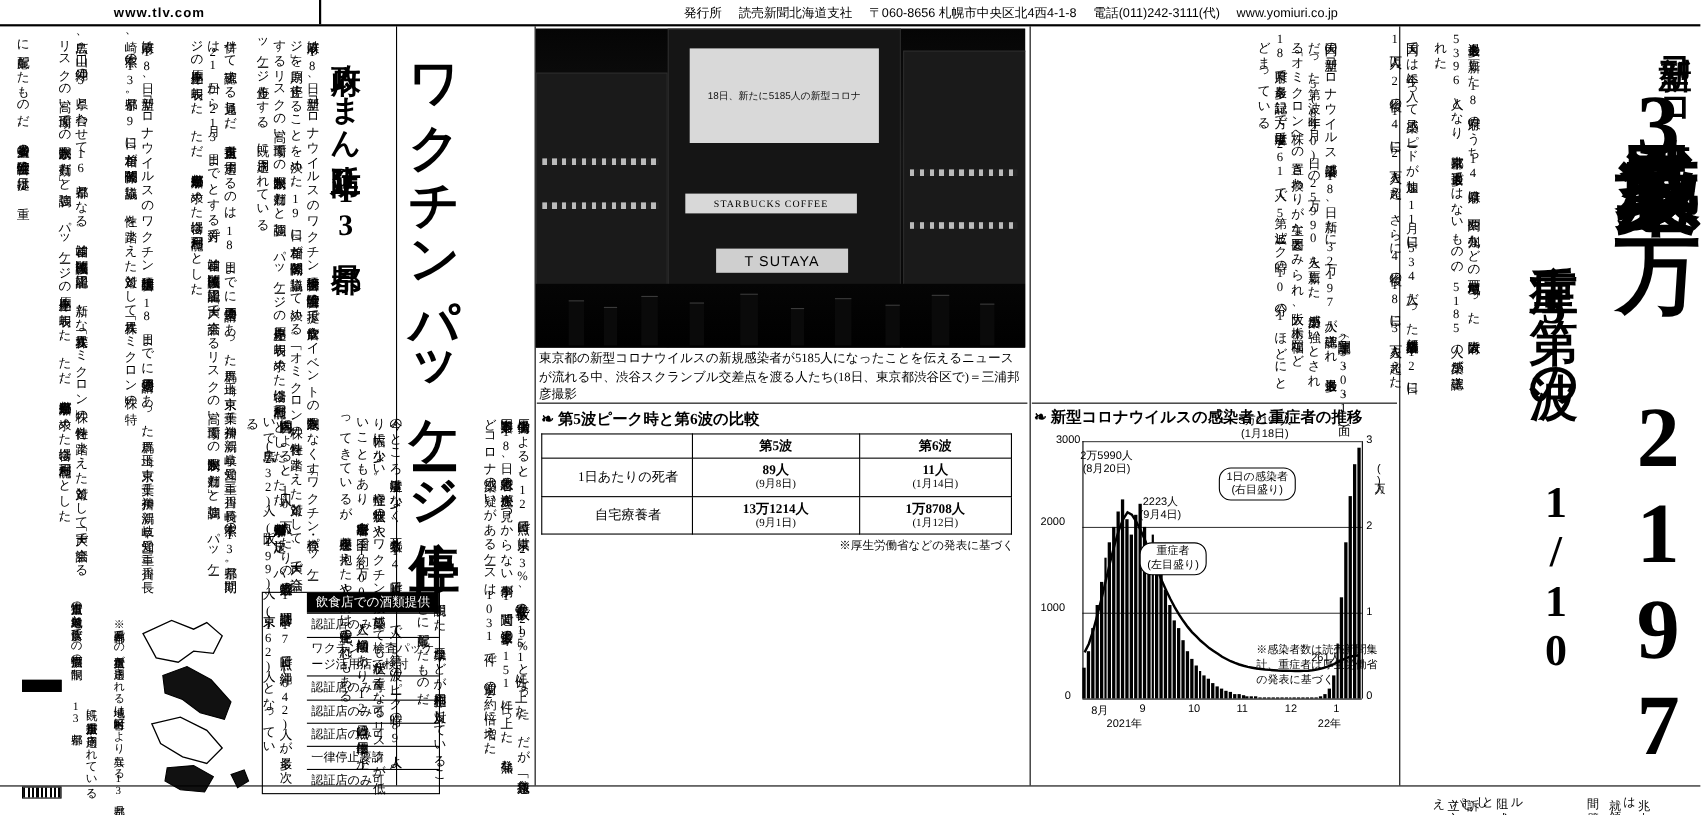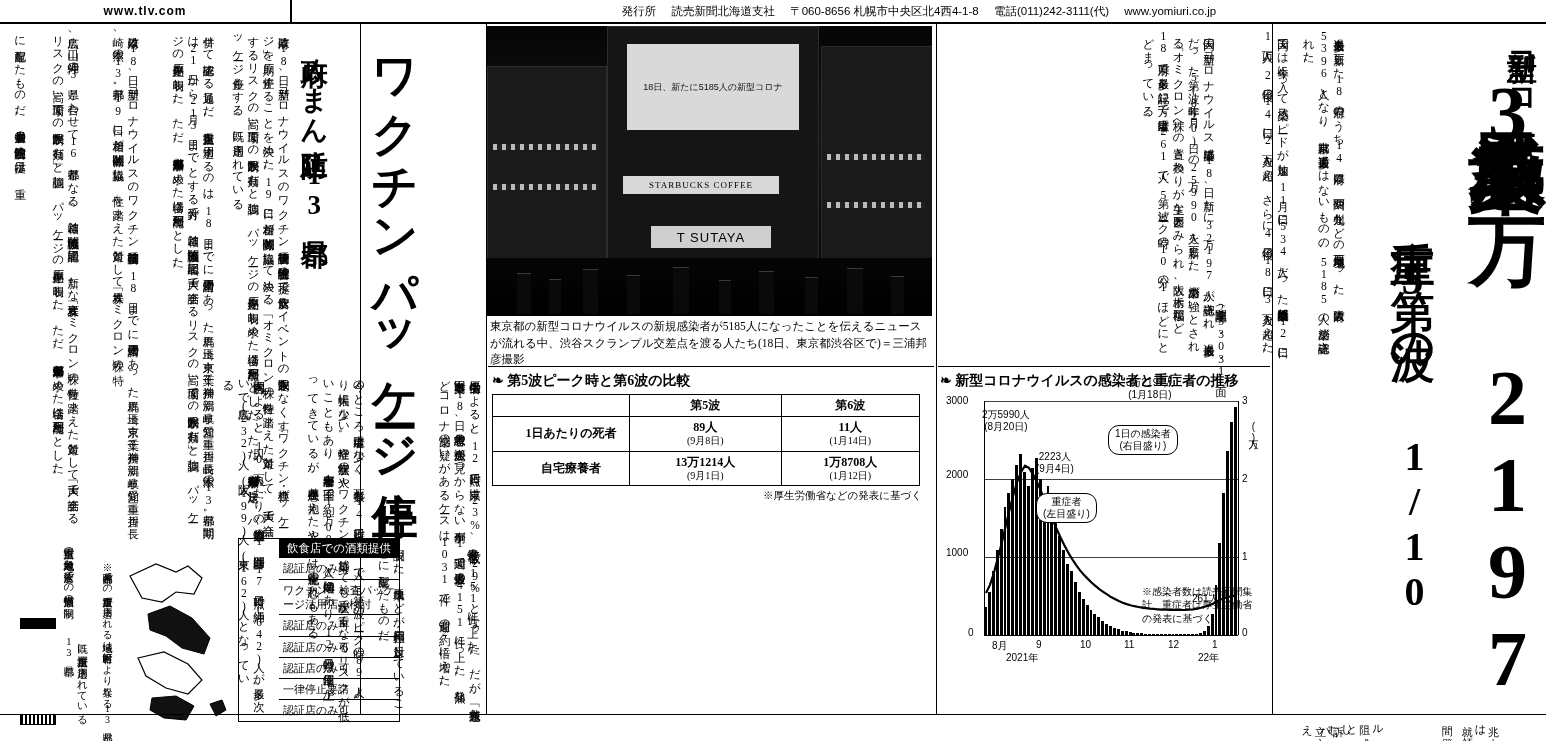--- a/index.html
+++ b/index.html
@@ -38,21 +38,21 @@
   .photo .crowd{position:absolute;left:0;bottom:0;width:100%;height:58px;background:linear-gradient(#050505,#000);}
   .photo .person{position:absolute;bottom:2px;background:#0a0a0a;border-top:1px solid #3a3a3a;}
   .photo-cap{position:absolute;left:490px;top:318px;width:440px;font-size:11.5px;line-height:1.45;}
 
   
   .cmp{position:absolute;left:492px;top:372px;width:430px;}
   .cmp-title{font-size:14px;font-weight:bold;margin-bottom:4px;}
   .cmp table{border-collapse:collapse;width:428px;font-size:12px;}
   .cmp th,.cmp td{border:1px solid #000;padding:3px 4px;text-align:center;line-height:1.25;}
   .cmp th{font-weight:bold;}
-  .cmp td.rowhdr{font-weight:bold;text-align:center;width:108px;padding-left:24px;}
+  .cmp td.rowhdr{font-weight:normal;text-align:center;width:108px;padding-left:24px;}
   .cmp .sub{font-size:10px;display:block;}
   .cmp-note{font-size:10.5px;margin-top:3px;text-align:right;}
 
   
   .chart-wrap{position:absolute;left:940px;top:372px;width:330px;height:340px;}
   .chart-title{font-size:14px;font-weight:bold;line-height:1.35;margin-bottom:2px;}
   .chart-box{position:relative;width:324px;height:262px;margin-top:4px;}
   .axis{position:absolute;background:#000;}
   .gl{position:absolute;height:1px;background:#000;opacity:.75;}
   .tick{position:absolute;font-size:10px;font-family:"Liberation Sans",sans-serif;}
@@ -203,21 +203,21 @@
     <div class="chart-title">
       <span>❧</span>
       <span>新型コロナウイルスの感染者と重症者の推移</span>
     </div>
     <div class="chart-box">
 
       <div class="axis" style="left:44px;top:6px;width:1px;height:234px;"></div>
       <div class="axis" style="left:44px;top:240px;width:254px;height:1px;"></div>
       <div class="axis" style="left:298px;top:6px;width:1px;height:234px;"></div>
 
-      <div class="tick" style="left:6px;top:0px;text-align:center;">3000</div>
+      <div class="tick" style="left:20px;top:0px;text-align:center;">3000</div>
       <div class="tick" style="left:6px;top:74px;">2000</div>
       <div class="tick" style="left:6px;top:152px;">1000</div>
       <div class="tick" style="left:28px;top:232px;">0</div>
       <div class="gl" style="left:44px;top:6px;width:254px;"></div>
       <div class="gl" style="left:44px;top:84px;width:254px;"></div>
       <div class="gl" style="left:44px;top:162px;width:254px;"></div>
 
       <div class="tick" style="left:302px;top:0px;">3</div>
       <div class="tick" style="left:302px;top:78px;">2</div>
       <div class="tick" style="left:302px;top:156px;">1</div>

